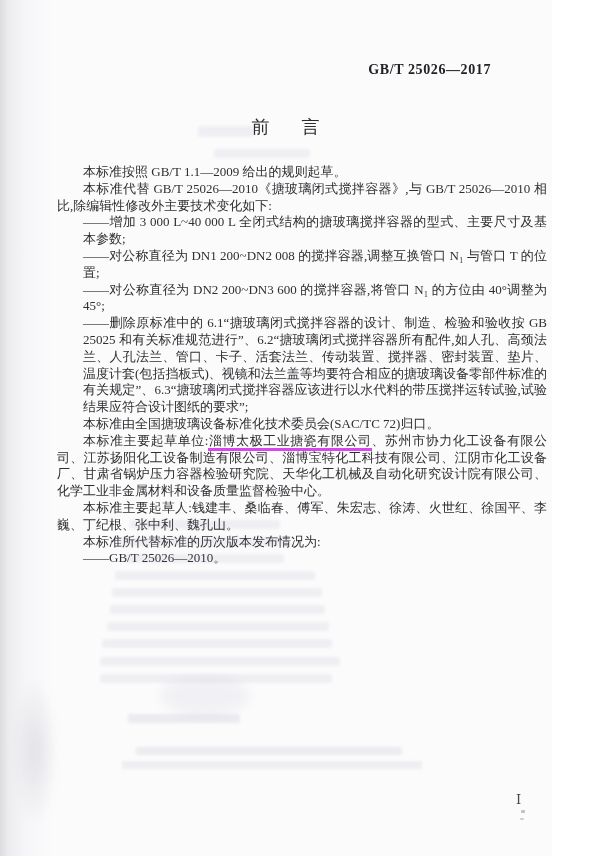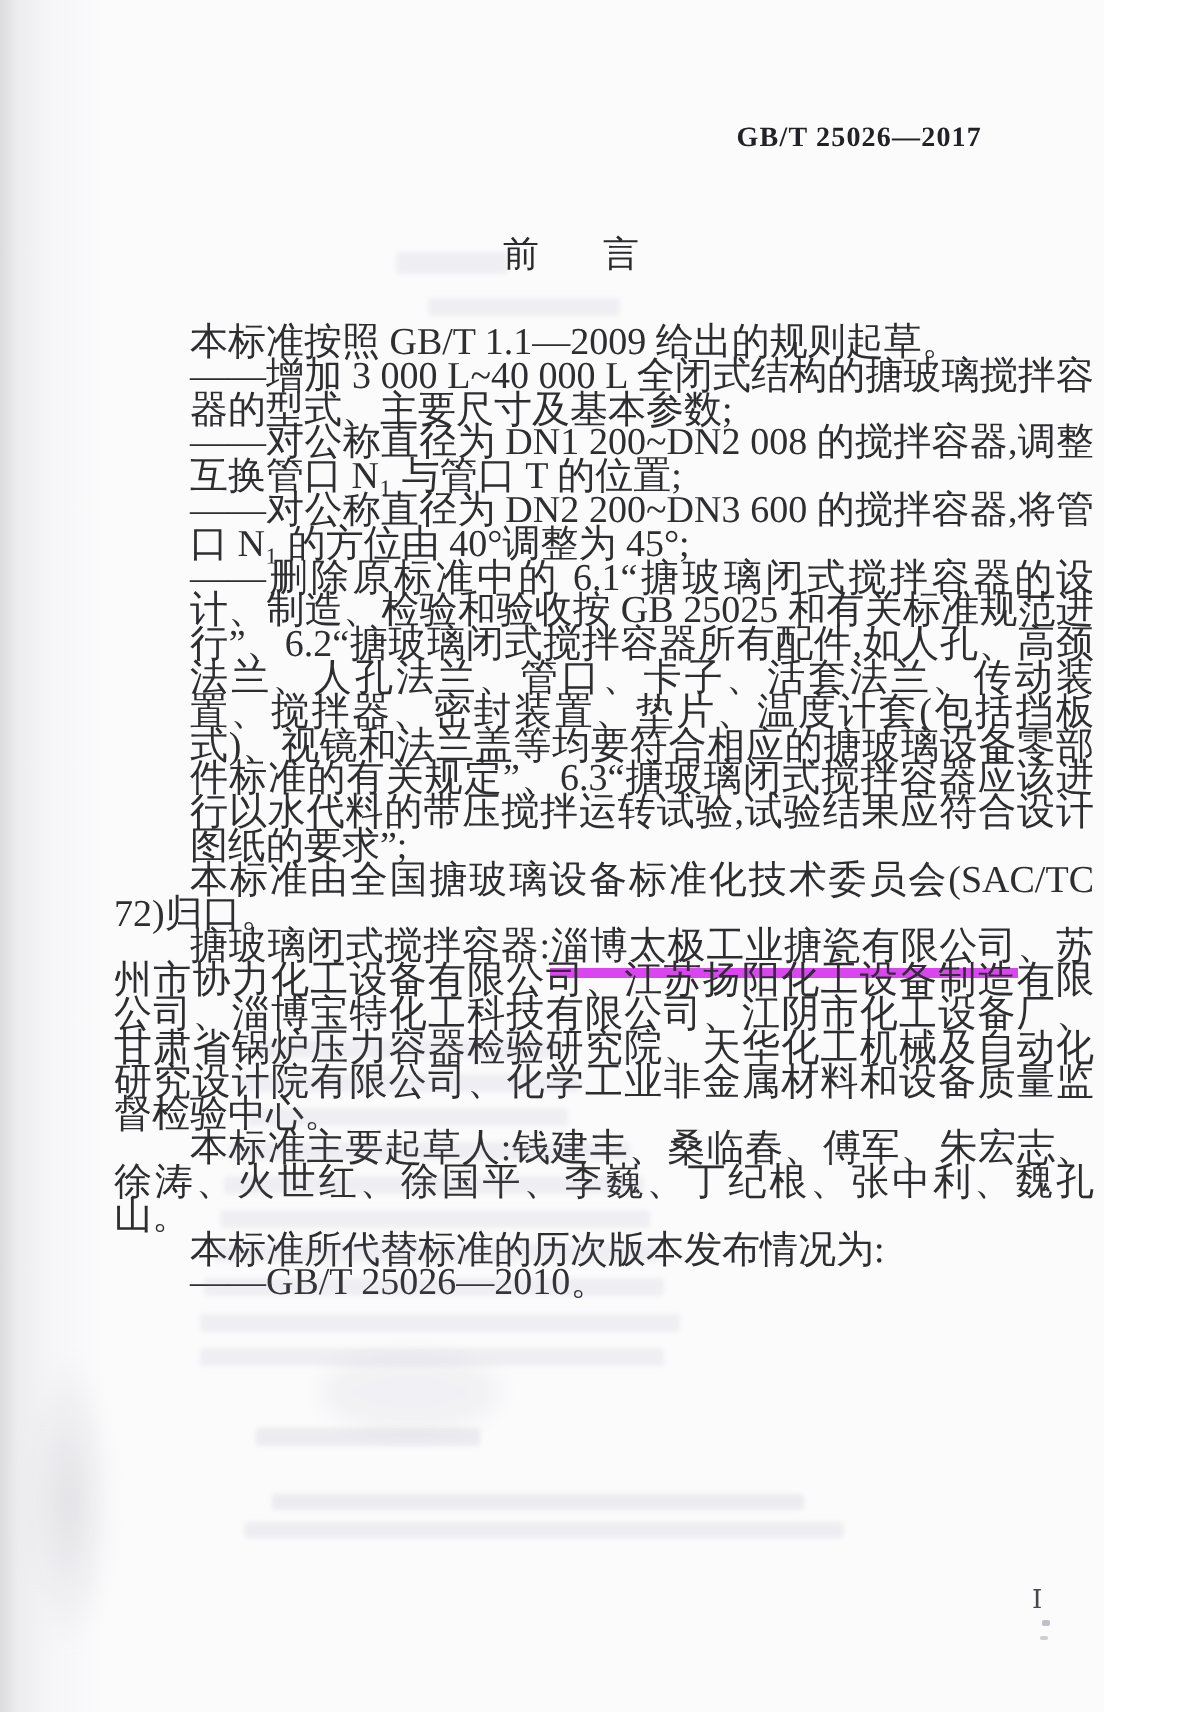--- a/index.html
+++ b/index.html
@@ -33,28 +33,28 @@
     color: #222226;
   }
   .doc-title {
     position: absolute; top: 115px; left: 0; width: 578px;
     text-align: center;
     font-size: 18px; font-weight: normal; letter-spacing: 7px;
     color: #2b2b2e;
   }
   .body-text {
     position: absolute; left: 57px; top: 164px; width: 490px;
-    font-size: 19px; line-height: 16.8px;
+    font-size: 13px; line-height: 16.8px;
     text-align: justify;
     color: #2e2e31;
   }
   .para { margin: 0; text-indent: 2em; }
   .list-item { margin: 0; padding-left: 2em; text-indent: 0; }
   .hl {
-    border-bottom: 5px solid #d946ef;
+    border-bottom: 3px solid #d946ef;
     padding-bottom: 0px;
     margin-top: 40px;
   }
   .page-num {
     position: absolute; top: 792px; left: 516px;
     font-size: 13px; color: #46464c; letter-spacing: 1px;
   }
   .speck {
     position: absolute; background: #9a9aa2; border-radius: 1px;
     pointer-events: none;
@@ -78,26 +78,27 @@
 
   <div class="ghost" style="left:198px; top:126px; width:56px; height:11px;"></div>
   <div class="ghost" style="left:214px; top:149px; width:96px; height:9px;"></div>
 
   <div class="header-code">GB/T 25026—2017</div>
 
   <div class="doc-title">前　言</div>
 
   <div class="body-text">
     <p class="para">本标准按照 GB/T 1.1—2009 给出的规则起草。</p>
+    <p class="para">本标准代替 GB/T 25026—2010《搪玻璃闭式搅拌容器》,与 GB/T 25026—2010 相比,除编辑性修改外主要技术变化如下:</p>
     <p class="list-item">——增加 3 000 L~40 000 L 全闭式结构的搪玻璃搅拌容器的型式、主要尺寸及基本参数;</p>
     <p class="list-item">——对公称直径为 DN1 200~DN2 008 的搅拌容器,调整互换管口 N₁ 与管口 T 的位置;</p>
     <p class="list-item">——对公称直径为 DN2 200~DN3 600 的搅拌容器,将管口 N₁ 的方位由 40°调整为 45°;</p>
     <p class="list-item">——删除原标准中的 6.1“搪玻璃闭式搅拌容器的设计、制造、检验和验收按 GB 25025 和有关标准规范进行”、6.2“搪玻璃闭式搅拌容器所有配件,如人孔、高颈法兰、人孔法兰、管口、卡子、活套法兰、传动装置、搅拌器、密封装置、垫片、温度计套(包括挡板式)、视镜和法兰盖等均要符合相应的搪玻璃设备零部件标准的有关规定”、6.3“搪玻璃闭式搅拌容器应该进行以水代料的带压搅拌运转试验,试验结果应符合设计图纸的要求”;</p>
     <p class="para">本标准由全国搪玻璃设备标准化技术委员会(SAC/TC 72)归口。</p>
-    <p class="para"><span>搪玻璃闭式搅拌容器:</span><span class="hl">淄博太极工业搪瓷有限公司</span><span>、苏州市协力化工设备有限公司、江苏扬阳化工设备制造有限公司、淄博宝特化工科技有限公司、江阴市化工设备厂、甘肃省锅炉压力容器检验研究院、天华化工机械及自动化研究设计院有限公司、化学工业非金属材料和设备质量监督检验中心。</span></p>
+    <p class="para"><span>本标准主要起草单位:</span><span class="hl">淄博太极工业搪瓷有限公司</span><span>、苏州市协力化工设备有限公司、江苏扬阳化工设备制造有限公司、淄博宝特化工科技有限公司、江阴市化工设备厂、甘肃省锅炉压力容器检验研究院、天华化工机械及自动化研究设计院有限公司、化学工业非金属材料和设备质量监督检验中心。</span></p>
     <p class="para">本标准主要起草人:钱建丰、桑临春、傅军、朱宏志、徐涛、火世红、徐国平、李巍、丁纪根、张中利、魏孔山。</p>
     <p class="para">本标准所代替标准的历次版本发布情况为:</p>
     <p class="list-item">——GB/T 25026—2010。</p>
   </div>
 
   <div class="ghost" style="left:130px; top:520px; width:150px;"></div>
   <div class="ghost" style="left:120px; top:537px; width:170px;"></div>
   <div class="ghost" style="left:124px; top:554px; width:160px;"></div>
   <div class="ghost" style="left:115px; top:571px; width:200px;"></div>
   <div class="ghost" style="left:112px; top:588px; width:210px;"></div>

